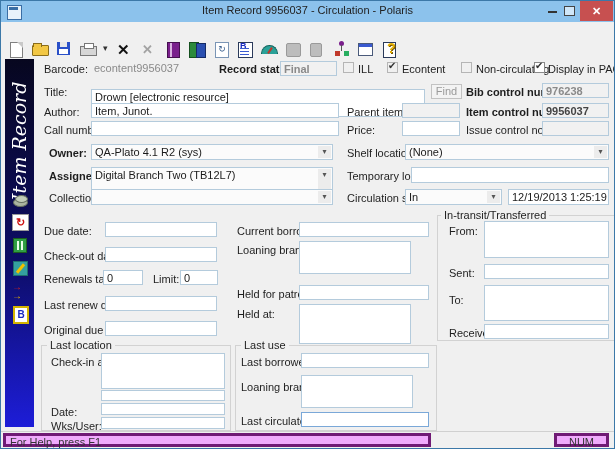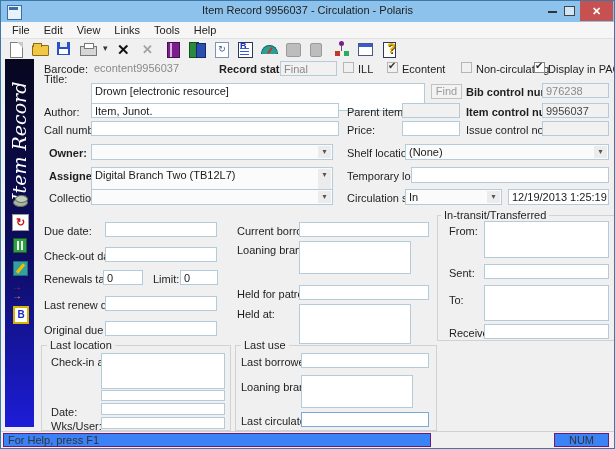--- a/index.html
+++ b/index.html
@@ -14,37 +14,37 @@
   .closeb{position:absolute;left:579px;top:0px;width:33px;height:20px;background:#c75050;color:#fff;text-align:center;font-size:11px;line-height:20px;font-weight:bold;}
   
   .menubar{position:absolute;left:0;top:21px;width:100%;height:17px;background:#f6f6f6;border-bottom:1px solid #e2e2e2;display:flex;align-items:center;padding-left:4px;box-sizing:border-box;}
   .menubar span{font-size:11px;color:#222;padding:0 7px;}
   .toolbar{position:absolute;left:0;top:39px;width:100%;height:19px;background:#f0f0f0;display:flex;align-items:center;gap:5px;padding-left:6px;box-sizing:border-box;}
   .ti{position:relative;width:19px;height:17px;display:inline-block;}
   
   .lbl{position:absolute;font-size:11px;color:#1e1e1e;white-space:nowrap;}
   .b{font-weight:bold;}
   .tb{position:absolute;background:#fff;border:1px solid #b4cbdc;font-size:11px;color:#1a1a1a;padding:1px 3px;box-sizing:border-box;height:15px;white-space:nowrap;overflow:hidden;}
-  .dis{background:#f1f1f1;color:#8a8a8a;}
+  .dis{background:#f1f1f1;color:#8a8a8a;font-weight:bold;}
   .flat{border:none;background:transparent;color:#8a8a8a;}
   .dd{padding-right:15px;background:#fbfbfb;}
   .chev{position:absolute;right:1px;top:1px;bottom:1px;width:13px;background:#ececec;color:#555;font-size:8px;text-align:center;line-height:12px;}
   .btn{position:absolute;background:#f3f3f3;border:1px solid #c2c2c2;color:#9a9a9a;font-size:11px;text-align:center;box-sizing:border-box;}
   .cb{position:absolute;width:11px;height:11px;border:1px solid #8a8a8a;background:#fff;box-sizing:border-box;}
   .cb.dis2{border-color:#b5b5b5;background:#f0f0f0;}
   .cb.on::after{content:"✔";position:absolute;left:0px;top:-3px;font-size:10px;color:#333;}
   .grp{position:absolute;border:1px solid #d2d2d2;}
   .grplbl{position:absolute;font-size:11px;color:#1e1e1e;background:#f0f0f0;padding:0 3px;white-space:nowrap;z-index:2;}
   
   .sidebar{position:absolute;left:4px;top:58px;width:29px;height:368px;background:linear-gradient(#07071f,#0d0d66 55%,#1d1dd8);}
   .sbtitle{position:absolute;left:0;top:2px;width:29px;height:140px;color:#fff;font-family:"DejaVu Serif",serif;font-style:italic;font-size:19px;writing-mode:vertical-rl;transform:rotate(180deg);text-align:left;line-height:29px;}
   .sbi{position:absolute;left:7px;width:16px;height:16px;}
   
   .statusbar{position:absolute;left:0;top:430px;width:100%;height:17px;background:#f0f0f0;border-top:1px solid #d0d0d0;}
-  .panel{position:absolute;top:1px;height:14px;border:1px solid #701a75;font-size:11px;color:#333;padding:0 4px;box-sizing:border-box;line-height:13px;background:#3b82f6;}
+  .panel{position:absolute;top:1px;height:14px;border:3px solid #701a75;font-size:11px;color:#333;padding:0 4px;box-sizing:border-box;line-height:13px;background:#f0abfc;}
   
   .page{position:absolute;left:3px;top:1px;width:11px;height:14px;background:#fff;border:1px solid #808080;}
   .page::after{content:"";position:absolute;right:-1px;top:-1px;border:3px solid #c9c9c9;border-left-color:transparent;border-bottom-color:transparent;}
   .folder{position:absolute;left:1px;top:4px;width:15px;height:9px;background:#f2c744;border:1px solid #8a6d1a;border-radius:1px;}
   .folder::before{content:"";position:absolute;left:0;top:-3px;width:7px;height:3px;background:#f2c744;border:1px solid #8a6d1a;border-bottom:none;}
   .floppy{position:absolute;left:2px;top:1px;width:13px;height:13px;background:#2a50c8;}
   .floppy::before{content:"";position:absolute;left:3px;top:0;width:7px;height:5px;background:#e8e8e8;}
   .floppy::after{content:"";position:absolute;left:2px;bottom:1px;width:9px;height:5px;background:#fff;}
   .printer{position:absolute;left:1px;top:5px;width:15px;height:8px;background:#d6d6d6;border:1px solid #777;}
   .printer::before{content:"";position:absolute;left:3px;top:-4px;width:8px;height:4px;background:#fff;border:1px solid #777;}
@@ -92,28 +92,20 @@
   <div class="titlebar">
     <span class="appicon">
         <i></i>
       </span>
     <span class="title">Item Record 9956037 - Circulation -  Polaris</span>
     <span class="mini"></span>
     <span class="maxi"></span>
     <span class="closeb">✕</span>
   </div>
 
-  <div class="menubar">
-    <span>File</span>
-    <span>Edit</span>
-    <span>View</span>
-    <span>Links</span>
-    <span>Tools</span>
-    <span>Help</span>
-  </div>
 
   <div class="toolbar">
     <span class="ti">
         <span class="page"></span>
       </span>
     <span class="ti">
         <span class="folder"></span>
       </span>
     <span class="ti">
         <span class="floppy"></span>
@@ -202,42 +194,42 @@
   <span class="tb dis" style="left:279px;top:60px;width:57px">Final</span>
   <span class="cb dis2" style="left:342px;top:61px"></span>
   <span class="lbl" style="left:357px;top:62px">ILL</span>
   <span class="cb dis2 on" style="left:386px;top:61px"></span>
   <span class="lbl" style="left:401px;top:62px">Econtent</span>
   <span class="cb dis2" style="left:460px;top:61px"></span>
   <span class="lbl" style="left:475px;top:62px">Non-circulating</span>
   <span class="cb on" style="left:533px;top:61px"></span>
   <span class="lbl" style="left:547px;top:62px">Display in PAC</span>
 
-  <span class="lbl" style="left:43px;top:72px">Title:</span>
-  <span class="tb" style="left:90px;top:82px;width:334px;height:28px">Drown [electronic resource]</span>
+  <span class="lbl" style="left:43px;top:85px">Title:</span>
+  <span class="tb" style="left:90px;top:88px;width:334px;height:28px">Drown [electronic resource]</span>
   <span class="btn" style="left:430px;top:83px;width:31px;height:15px">Find</span>
   <span class="lbl b" style="left:465px;top:85px">Bib control number:</span>
   <span class="tb dis" style="left:541px;top:82px;width:67px">976238</span>
 
   <span class="lbl" style="left:43px;top:105px">Author:</span>
   <span class="tb" style="left:90px;top:102px;width:248px">Item, Junot.</span>
   <span class="lbl" style="left:346px;top:105px">Parent item:</span>
   <span class="tb dis" style="left:401px;top:102px;width:58px"></span>
   <span class="lbl b" style="left:465px;top:105px">Item control number:</span>
   <span class="tb dis" style="left:541px;top:102px;width:67px;color:#444">9956037</span>
 
   <span class="lbl" style="left:43px;top:123px">Call number:</span>
   <span class="tb" style="left:90px;top:120px;width:248px"></span>
   <span class="lbl" style="left:346px;top:123px">Price:</span>
   <span class="tb" style="left:401px;top:120px;width:58px"></span>
   <span class="lbl" style="left:465px;top:123px">Issue control no.:</span>
   <span class="tb dis" style="left:541px;top:120px;width:67px"></span>
 
   <span class="lbl b" style="left:48px;top:146px">Owner:</span>
-  <span class="tb dd" style="left:90px;top:143px;width:242px;height:16px"><span class="chev">▾</span></span>
+  <span class="tb dd" style="left:90px;top:143px;width:242px;height:16px"><span>QA-Plato 4.1 R2 (sys)</span><span class="chev">▾</span></span>
   <span class="lbl" style="left:346px;top:146px">Shelf location:</span>
   <span class="tb dd" style="left:404px;top:143px;width:204px;height:16px"><span>(None)</span><span class="chev">▾</span></span>
 
   <span class="lbl b" style="left:48px;top:169px">Assigned:</span>
   <span class="tb dd" style="left:90px;top:166px;width:242px;height:30px"><span>Digital Branch Two (TB12L7)</span><span class="chev">▾</span></span>
   <span class="lbl" style="left:346px;top:169px">Temporary location:</span>
   <span class="tb" style="left:410px;top:166px;width:198px;height:16px"></span>
 
   <span class="lbl" style="left:48px;top:191px">Collection:</span>
   <span class="tb dd" style="left:90px;top:188px;width:242px;height:16px"><span class="chev">▾</span></span>

